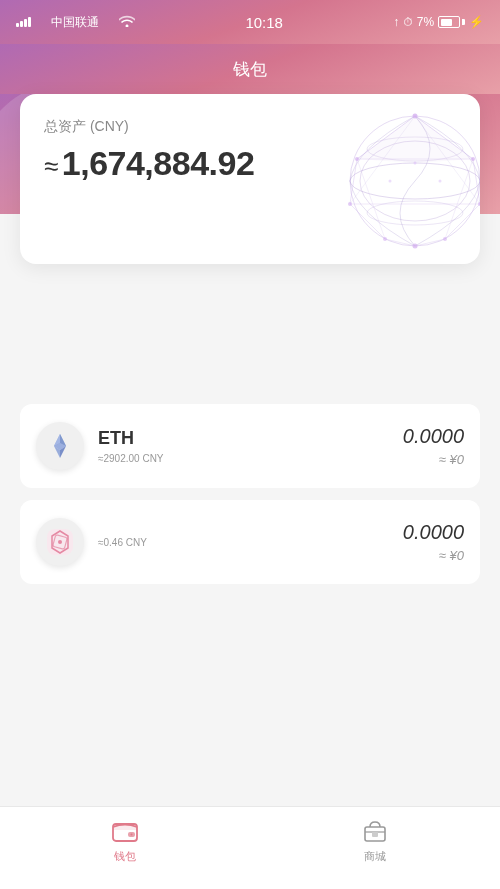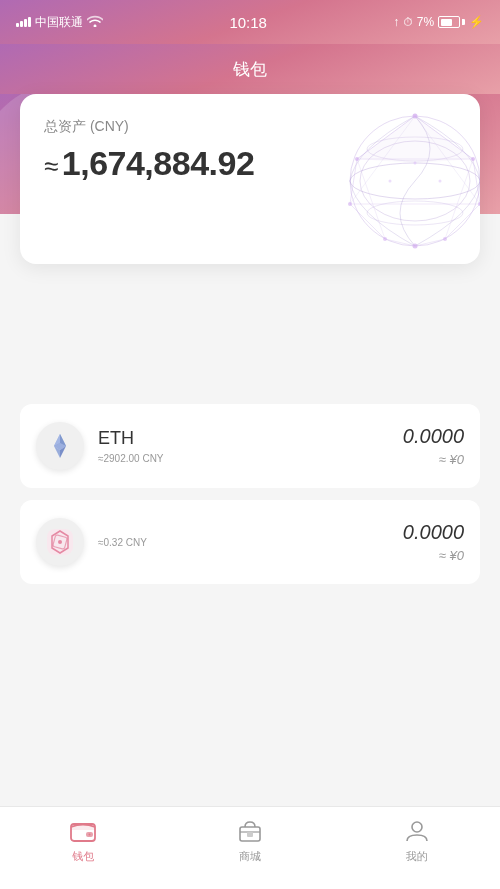--- a/index.html
+++ b/index.html
@@ -17,21 +17,21 @@
     .status-bar {
       height: 44px;
       background: linear-gradient(160deg, #b06ab3 0%, #d4748e 50%, #e8a0a8 100%);
       display: flex;
       align-items: center;
       justify-content: space-between;
       padding: 0 16px;
       color: white;
       font-size: 12px;
     }
-    .status-left { display: flex; align-items: center; gap: 4px; }
+    .status-left { display: flex; align-items: center; gap: 20px; }
     .status-right { display: flex; align-items: center; gap: 4px; }
     .signal-bars { display: flex; align-items: flex-end; gap: 1px; }
     .signal-bars span {
       background: white;
       width: 3px;
       border-radius: 1px;
     }
     .signal-bars span:nth-child(1) { height: 4px; }
     .signal-bars span:nth-child(2) { height: 6px; }
     .signal-bars span:nth-child(3) { height: 8px; }
@@ -150,21 +150,21 @@
       display: flex;
       align-items: center;
       justify-content: center;
       margin-right: 14px;
       flex-shrink: 0;
       box-shadow: 0 2px 6px rgba(0,0,0,0.1);
     }
     .token-info { flex: 1; }
     .token-name {
       font-size: 18px;
-      font-weight: 400;
+      font-weight: 700;
       color: #333;
       margin-bottom: 4px;
     }
     .token-price {
       font-size: 10px;
       color: #999;
     }
     .token-balance { text-align: right; font-style: italic; }
     .token-amount {
       font-size: 20px;
@@ -362,21 +362,21 @@
           <rect x="2" y="2" width="26" height="26" rx="8" fill="#f8e8ee"></rect>
 
           <polygon points="15,4 23,9 23,21 15,26 7,21 7,9" fill="none" stroke="#e07090" stroke-width="1.5" opacity="0.8"></polygon>
 
           <rect x="9" y="9" width="12" height="12" rx="2" fill="none" stroke="#e07090" stroke-width="1.2" opacity="0.6" transform="rotate(15 15 15)"></rect>
 
           <circle cx="15" cy="15" r="2" fill="#e07090" opacity="0.8"></circle>
         </svg>
       </div>
       <div class="token-info">
-        <div class="token-price">≈0.32 CNY</div>
+        <div class="token-price">≈0.46 CNY</div>
       </div>
       <div class="token-balance">
         <div class="token-amount">0.0000</div>
         <div class="token-cny">≈ ¥0</div>
       </div>
     </div>
 
   </div>
 </div>
 
@@ -400,22 +400,13 @@
       <svg width="26" height="24" viewBox="0 0 26 24" fill="none">
         <rect x="3" y="8" width="20" height="14" rx="2" fill="none" stroke="#999" stroke-width="1.6"></rect>
         <path d="M8 8 Q8 3 13 3 Q18 3 18 8" stroke="#999" stroke-width="1.6" fill="none"></path>
         <line x1="3" y1="13" x2="23" y2="13" stroke="#999" stroke-width="1.2"></line>
         <rect x="10" y="13" width="6" height="5" fill="#ccc" rx="1"></rect>
       </svg>
     </div>
     <span class="nav-label">商城</span>
   </div>
 
-  <div class="nav-item">
-    <div class="nav-icon">
-      <svg width="26" height="24" viewBox="0 0 26 24" fill="none">
-        <circle cx="13" cy="8" r="5" fill="none" stroke="#999" stroke-width="1.6"></circle>
-        <path d="M3 22 Q3 16 13 16 Q23 16 23 22" stroke="#999" stroke-width="1.6" fill="none"></path>
-      </svg>
-    </div>
-    <span class="nav-label">我的</span>
-  </div>
 </div>
 
 </body></html>

